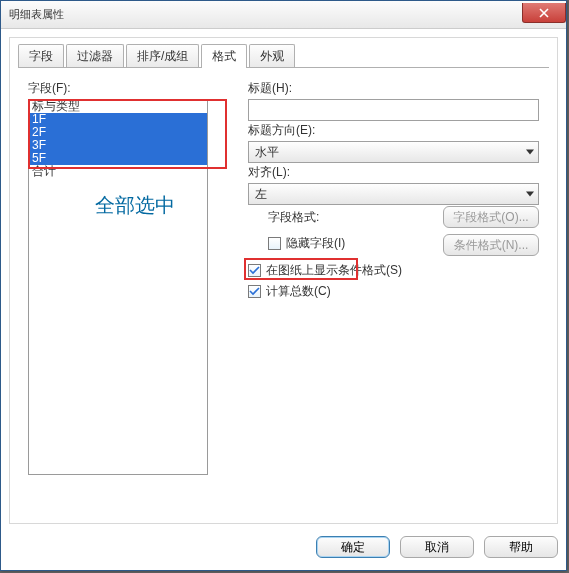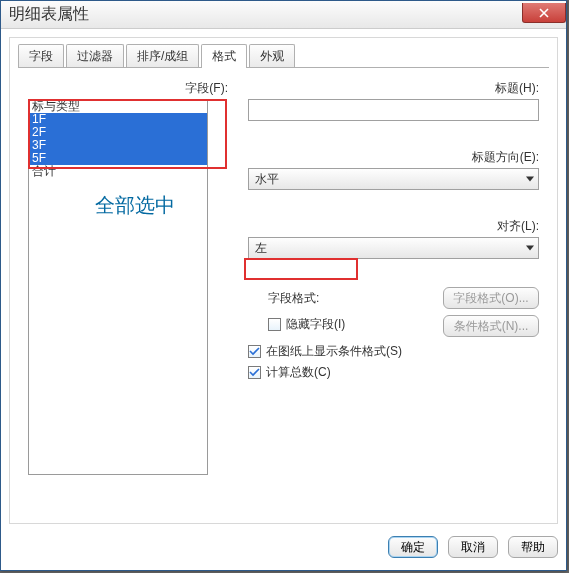--- a/index.html
+++ b/index.html
@@ -1,52 +1,52 @@
 <!DOCTYPE html>
 <html><head>
 <meta charset="utf-8">
 <style>
   * { box-sizing: border-box; font-family: "Microsoft YaHei", "SimSun", Tahoma, sans-serif; }
   body { margin: 0; background: #666; width: 569px; height: 573px; overflow: hidden; }
   .dialog { position: absolute; left: 0; top: 0; width: 567px; height: 571px; background: #fff; border: 1px solid #2e5a8a; box-shadow: 0 0 4px rgba(0,0,0,0.4); }
-  .titlebar { height: 28px; background: linear-gradient(#fcfcfc,#e8e8e8); border-bottom: 1px solid #ccc; display: flex; align-items: center; padding: 0 0 0 8px; font-size: 16px; color: #333; }
+  .titlebar { height: 28px; background: linear-gradient(#fcfcfc,#e8e8e8); border-bottom: 1px solid #ccc; display: flex; align-items: center; padding: 0 0 0 8px; font-size: 11px; color: #333; }
   .closebtn { margin-left: auto; width: 44px; height: 20px; margin-top: -3px; background: linear-gradient(#e07a74,#c8403a); border: 1px solid #8a2f2a; border-top: none; border-radius: 0 0 3px 3px; display: flex; align-items: center; justify-content: center; cursor: default; }
   .closebtn svg { width: 10px; height: 10px; }
   .client { position: absolute; left: 8px; top: 36px; right: 8px; bottom: 46px; border: 1px solid #d8d8d8; background: #fff; }
   .tabs { position: absolute; left: 8px; top: 6px; right: 8px; height: 24px; display: flex; font-size: 12px; }
   .tab { border: 1px solid #b0b0b0; border-bottom: none; background: linear-gradient(#fdfdfd,#e9e9e9); padding: 3px 10px 0; margin-right: 2px; border-radius: 2px 2px 0 0; color: #333; cursor: default; }
   .tab.active { background: #fff; position: relative; z-index: 2; padding-bottom: 1px; }
   .tabline { position: absolute; left: 8px; right: 8px; top: 29px; height: 1px; background: #b0b0b0; }
   .panel { position: absolute; left: 8px; right: 8px; top: 30px; bottom: 8px; background: #fff; }
 
   .leftcol { position: absolute; left: 10px; top: 12px; width: 200px; }
-  .lbl { font-size: 12px; color: #333; margin-bottom: 2px; text-align: right; }
+  .lbl { font-size: 12px; color: #333; margin-bottom: 2px; }
   .listbox { position: relative; width: 180px; height: 376px; border: 1px solid #9a9a9a; background: #fff; }
   .redbox1 { position: absolute; left: -1px; top: -1px; width: 199px; height: 70px; border: 2px solid #e03030; pointer-events: none; z-index: 3; }
   .li { font-size: 12px; line-height: 13px; padding: 0 3px; color: #fff; background: #2a6fd6; white-space: nowrap; overflow: hidden; }
   .li.plain { background: #fff; color: #333; }
   .annot { position: absolute; left: 66px; top: 92px; font-size: 20px; color: #0369a1; font-family: "SimSun","宋体",serif; pointer-events:none; }
 
   .rightcol { position: absolute; left: 230px; top: 12px; right: 10px; font-size: 12px; color: #333; }
-  .field { margin-bottom: 28px; }
+  .field { margin-bottom: 1px; }
   .tinput { width: 100%; height: 22px; border: 1px solid #a0a0a0; background: #fff; padding: 2px 4px; font-size: 12px; }
   .combo { position: relative; width: 100%; height: 22px; border: 1px solid #a0a0a0; background: linear-gradient(#fefefe,#e7e7e7); display: flex; align-items: center; padding: 0 18px 0 6px; cursor: default; }
   .combo .arrow { position: absolute; right: 4px; top: 50%; transform: translateY(-50%); width: 0; height: 0; border-left: 4px solid transparent; border-right: 4px solid transparent; border-top: 5px solid #333; }
   .btnrow { display: flex; align-items: center; margin-bottom: 6px; }
   .btnrow .lblrow { flex: 1; margin-left: 20px; }
   .pushbtn { width: 96px; height: 22px; border: 1px solid #a8a8a8; background: linear-gradient(#fdfdfd,#e6e6e6); font-size: 12px; text-align: center; line-height: 20px; border-radius: 6px; cursor: default; }
   .pushbtn.disabled { color: #9a9a9a; }
   .chkrow { display: flex; align-items: center; margin-bottom: 4px; }
   .chk { width: 13px; height: 13px; border: 1px solid #7a7a7a; background: linear-gradient(#fff,#e8f3fb); margin-right: 5px; display: inline-flex; align-items: center; justify-content: center; }
   .chk svg { width: 11px; height: 11px; display: none; }
   .chk.checked svg { display: block; }
   .redbox2 { position: absolute; left: -4px; top: 178px; width: 114px; height: 22px; border: 2px solid #e03030; pointer-events:none; }
 
   .footer { position: absolute; left: 8px; right: 8px; bottom: 8px; height: 30px; display: flex; justify-content: flex-end; gap: 10px; align-items: center; }
-  .footer .pushbtn { width: 50px; }
+  .footer .pushbtn { width: 74px; }
   .pushbtn.default { border: 1px solid #3c7fb1; box-shadow: inset 0 0 0 1px #a9d4f2; }
 </style>
 </head>
 <body>
 
 <div class="dialog">
   <div class="titlebar">
     <span>明细表属性</span>
     <div class="closebtn">
       <svg viewBox="0 0 10 10">

